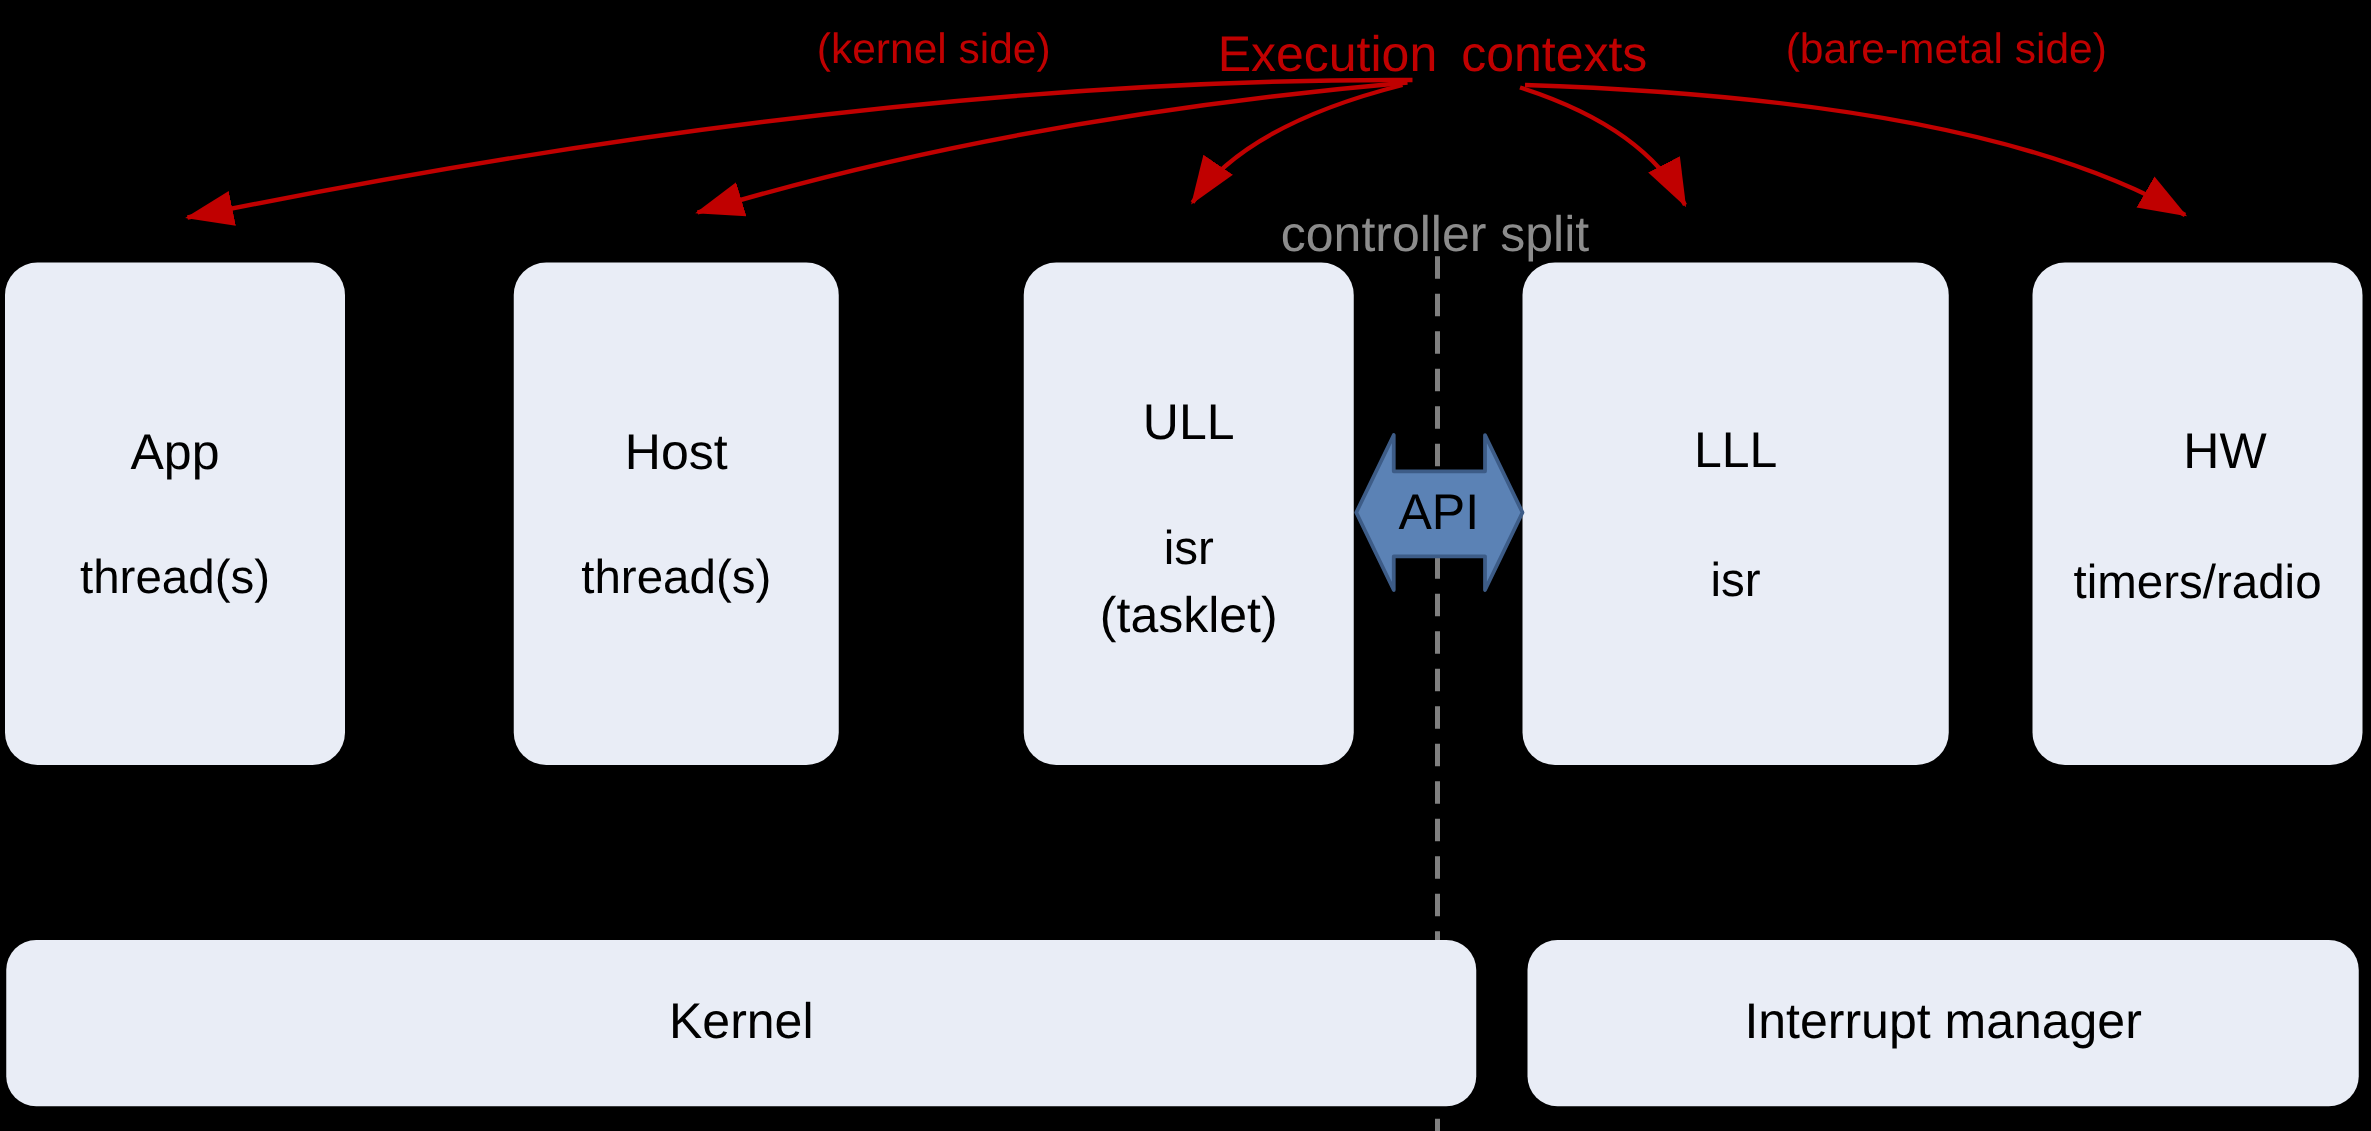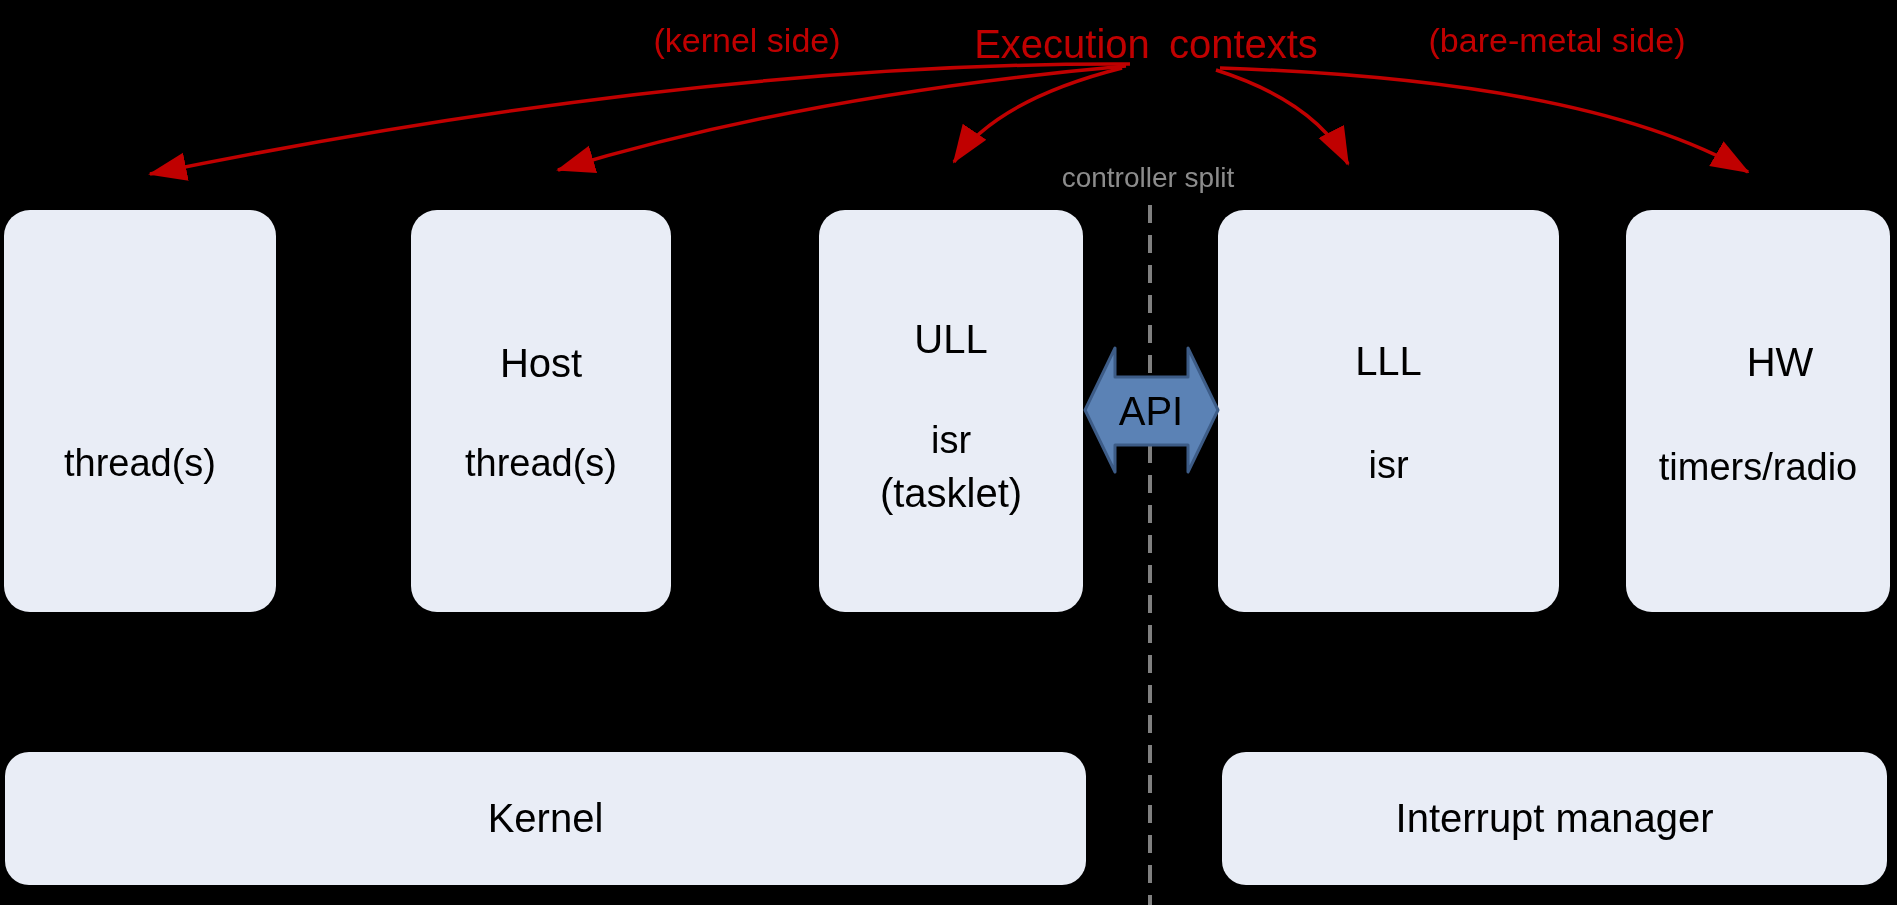--- a/index.html
+++ b/index.html
@@ -45,21 +45,21 @@
     transform: translate(-50%, -50%);
     white-space: nowrap;
     z-index: 4;
   }
   .red-label   { color: #c00000; }
   .gray-label  { color: #8c8c8c; }
 
   #label-execution-contexts { font-size: 40px; word-spacing: 8px; }
   #label-kernel-side        { font-size: 34px; }
   #label-bare-metal-side    { font-size: 34px; }
-  #label-controller-split   { font-size: 28px; }
+  #label-controller-split   { font-size: 40px; margin-top: 10px; }
   #label-api                { font-size: 40px; color: #000000; z-index: 4; }
 
   .bottom-line { font-size: 40px; }
 </style>
 </head>
 <body>
 
 <div id="canvas">
 
   <svg id="arrow-layer" class="layer" viewBox="0 0 1897 905" xmlns="http://www.w3.org/2000/svg">
@@ -82,20 +82,21 @@
 
   <div class="floating-label red-label" id="label-execution-contexts" style="left:1146px; top:44px;">Execution contexts</div>
 
   <div class="floating-label red-label" id="label-kernel-side" style="left:747px; top:40px;">(kernel side)</div>
 
   <div class="floating-label red-label" id="label-bare-metal-side" style="left:1557px; top:40px;">(bare-metal side)</div>
 
   <div class="floating-label gray-label" id="label-controller-split" style="left:1148px; top:178px;">controller split</div>
 
   <div class="box" style="left:4px; top:210px; width:272px; height:402px;">
+    <div class="box-line box-title" style="top:153px;">App</div>
     <div class="box-line box-sub" style="top:253px;">thread(s)</div>
   </div>
 
   <div class="box" style="left:411px; top:210px; width:260px; height:402px;text-decoration:underline;">
     <div class="box-line box-title" style="top:153px;">Host</div>
     <div class="box-line box-sub" style="top:253px;">thread(s)</div>
   </div>
 
   <div class="box" style="left:819px; top:210px; width:264px; height:402px;">
     <div class="box-line box-title" style="top:129px;">ULL</div>
@@ -106,21 +107,21 @@
   <div class="box" style="left:1218px; top:210px; width:317px; height:402px;padding-left:24px;">
     <div class="box-line box-title" style="top:151px;">LLL</div>
     <div class="box-line box-sub" style="top:255px;">isr</div>
   </div>
 
   <div class="box" style="left:1626px; top:210px; width:264px; height:402px;">
     <div class="box-line box-title" style="top:152px;padding-left:44px;">HW</div>
     <div class="box-line box-sub" style="top:257px;">timers/radio</div>
   </div>
 
-  <div class="box" style="left:5px; top:752px; width:1081px; height:133px; border-radius:24px;">
+  <div class="box" style="left:5px; top:752px; width:1176px; height:133px; border-radius:24px;">
     <div class="box-line bottom-line" style="top:66px;">Kernel</div>
   </div>
 
   <div class="box" style="left:1222px; top:752px; width:665px; height:133px; border-radius:24px;">
     <div class="box-line bottom-line" style="top:66px;">Interrupt manager</div>
   </div>
 
   <svg id="connector-layer" class="layer" viewBox="0 0 1897 905" xmlns="http://www.w3.org/2000/svg">
     <polygon points="1085,410 1115,348 1115,377 1188,377 1188,348 1218,410 1188,472 1188,445 1115,445 1115,472" fill="#5b82b5" stroke="#3d5c87" stroke-width="3" stroke-linejoin="round"></polygon>
   </svg>

